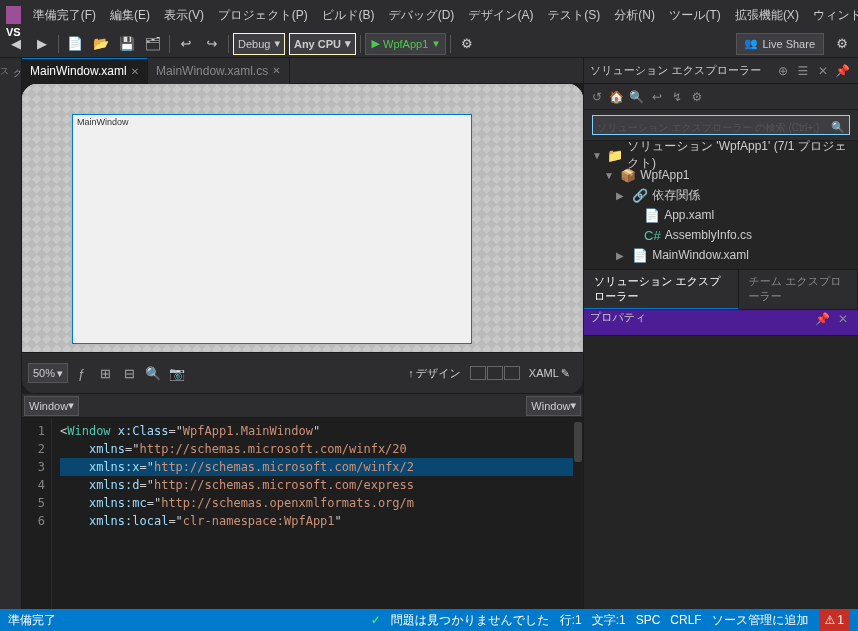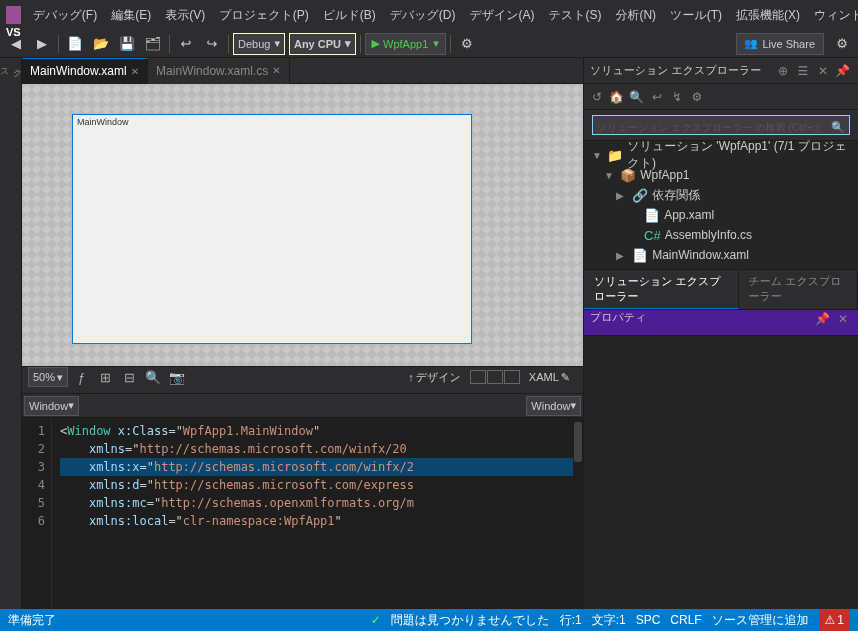--- a/index.html
+++ b/index.html
@@ -157,23 +157,23 @@
       border: 1px solid #0078d7;
     }
     .window-preview-title {
       font-size: 9px; color: #333;
       padding: 2px 4px;
       background: #f0f0f0;
     }
 
     
     #design-toolbar {
-      display: flex; align-items: flex-start;
-      background: #2d2d30;
-      height: 28px;
+      display: flex; align-items: center;
+      background: #2d2d30;
+      height: 42px;
       padding: 0 6px;
       gap: 4px;
       border-top: 1px solid #1b1b1c;
       border-bottom: 1px solid #1b1b1c;
     }
     .design-zoom {
       display: flex; align-items: center;
       background: #3e3e42;
       border: 1px solid #555;
       padding: 1px 4px;
@@ -395,37 +395,38 @@
       position: relative;
       height: calc(631px - 30px - 28px - 22px);
       display: flex;
     }
 
     .design-section {
       flex: 0 0 310px;
       display: flex;
       flex-direction: column;
       overflow: hidden;
+      border-radius: 15px;
     }
     .code-section {
       flex: 1;
       display: flex;
       flex-direction: column;
       overflow: hidden;
     }
   </style>
 </head>
 <body>
 
 <div id="title-bar">
   <div class="app-icon">
     <span style="color:white;font-weight:bold;font-size:11px;margin-top:33px;">VS</span>
   </div>
   <div class="menu-bar">
-    <span class="menu-item">デバッグ(F)</span>
+    <span class="menu-item">準備完了(F)</span>
     <span class="menu-item">編集(E)</span>
     <span class="menu-item">表示(V)</span>
     <span class="menu-item">プロジェクト(P)</span>
     <span class="menu-item">ビルド(B)</span>
     <span class="menu-item">デバッグ(D)</span>
     <span class="menu-item">デザイン(A)</span>
     <span class="menu-item">テスト(S)</span>
     <span class="menu-item">分析(N)</span>
     <span class="menu-item">ツール(T)</span>
     <span class="menu-item">拡張機能(X)</span>

